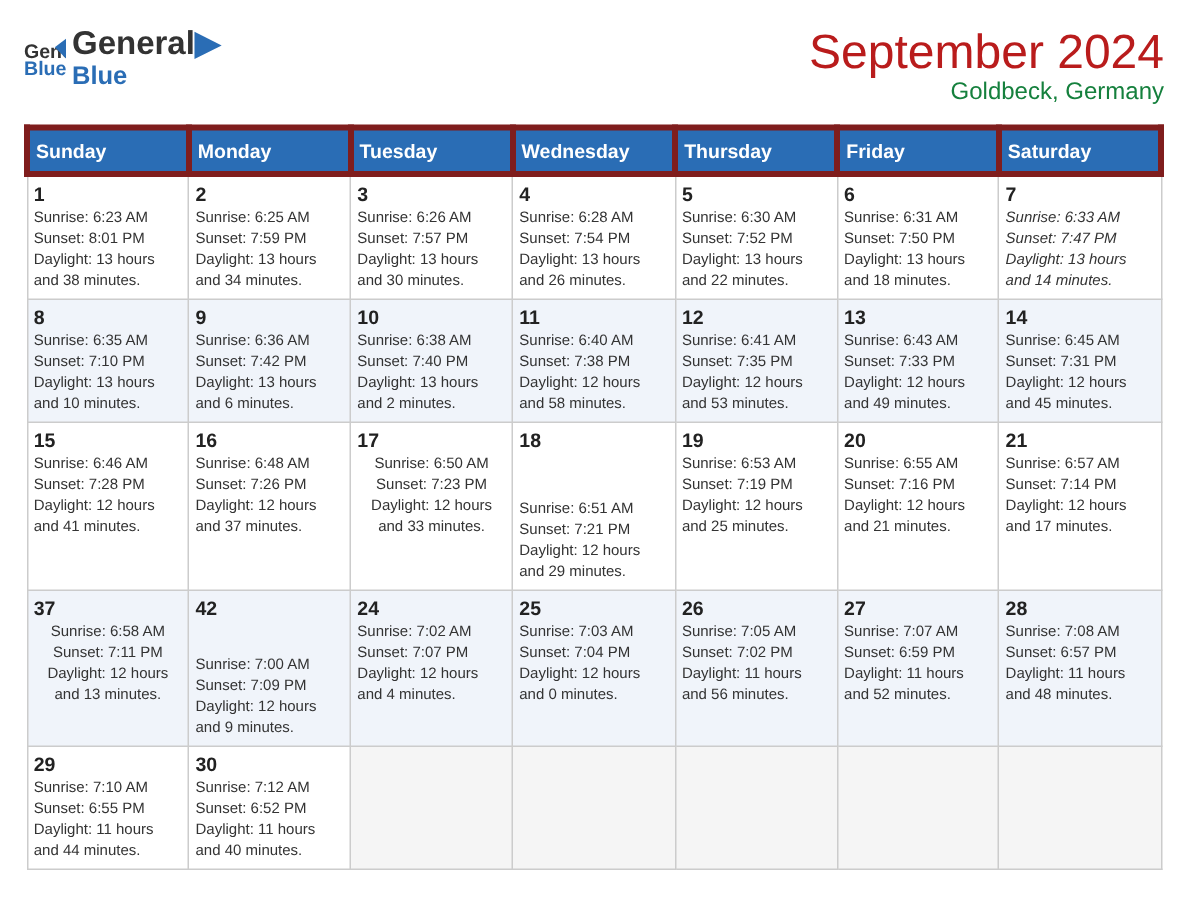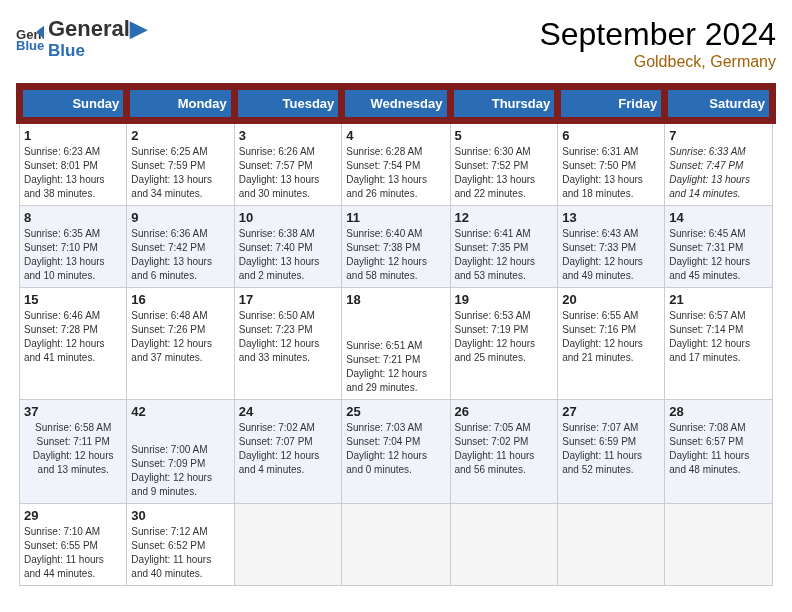--- a/index.html
+++ b/index.html
@@ -24,39 +24,39 @@
     .logo-icon {
       width: 28px;
       height: 28px;
     }
     .title-area {
       text-align: right;
     }
     .month-title {
       font-size: 32px;
       font-weight: normal;
-      color: #000000;
+      color: #b91c1c;
     }
     .location-title {
       font-size: 16px;
-      color: #a16207;
+      color: #15803d;
     }
     table {
       width: 100%;
       border-collapse: collapse;
       font-size: 11px;
     }
     thead tr th {
       background: #2a6db5;
       color: #fff;
       padding: 6px 4px;
-      text-align: right;
+      text-align: left;
       font-size: 13px;
       font-weight: bold;
-      border: 7px solid #7f1d1d;
+      border: 4px solid #7f1d1d;
     }
     tbody tr td {
       border: 1px solid #ccc;
       padding: 4px;
       vertical-align: top;
       width: 109px;
       min-height: 70px;
     }
     tbody tr td:empty {
       background: #f5f5f5;
@@ -231,21 +231,21 @@
         </td>
         <td>
           <span class="day-num">16</span>
           <div class="day-info" style="white-space: pre-line;">Sunrise: 6:48 AM
 Sunset: 7:26 PM
 Daylight: 12 hours
 and 37 minutes.</div>
         </td>
         <td>
           <span class="day-num">17</span>
-          <div class="day-info" style="white-space: pre-line;">Sunrise: 6:50 AM
+          <div class="day-info" style="white-space: pre-line; text-align: center;">Sunrise: 6:50 AM
 Sunset: 7:23 PM
 Daylight: 12 hours
 and 33 minutes.</div>
         </td>
         <td>
           <span class="day-num">18</span>
           <div class="day-info" style="white-space: pre-line; margin-top: 32px;">Sunrise: 6:51 AM
 Sunset: 7:21 PM
 Daylight: 12 hours
 and 29 minutes.</div>

